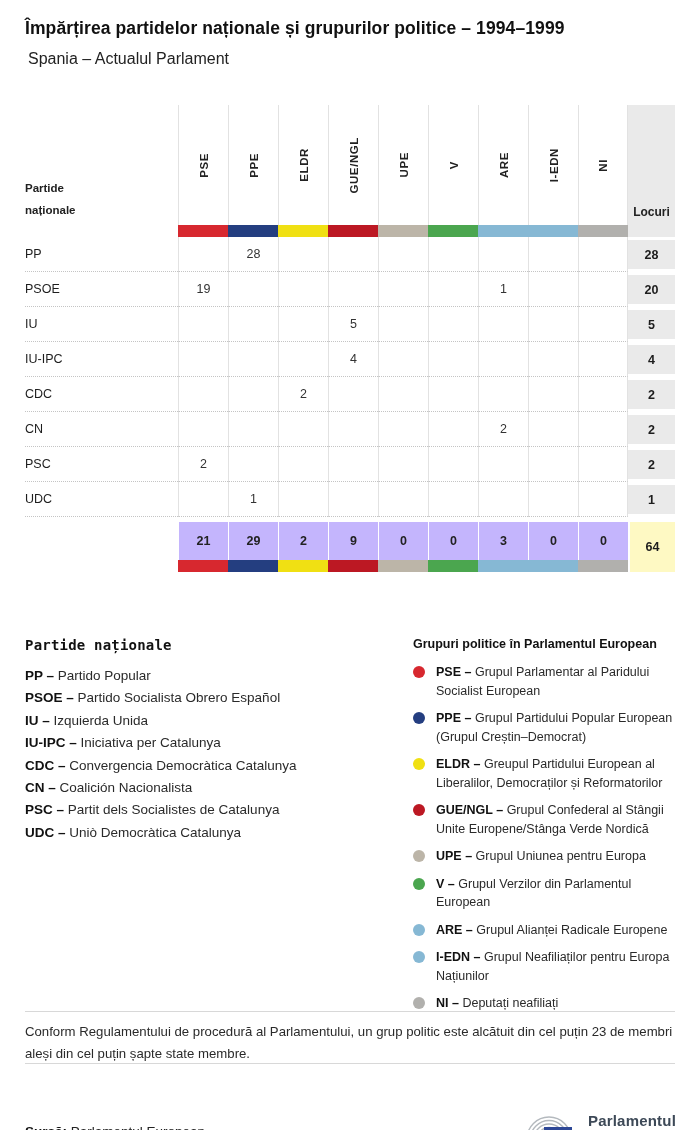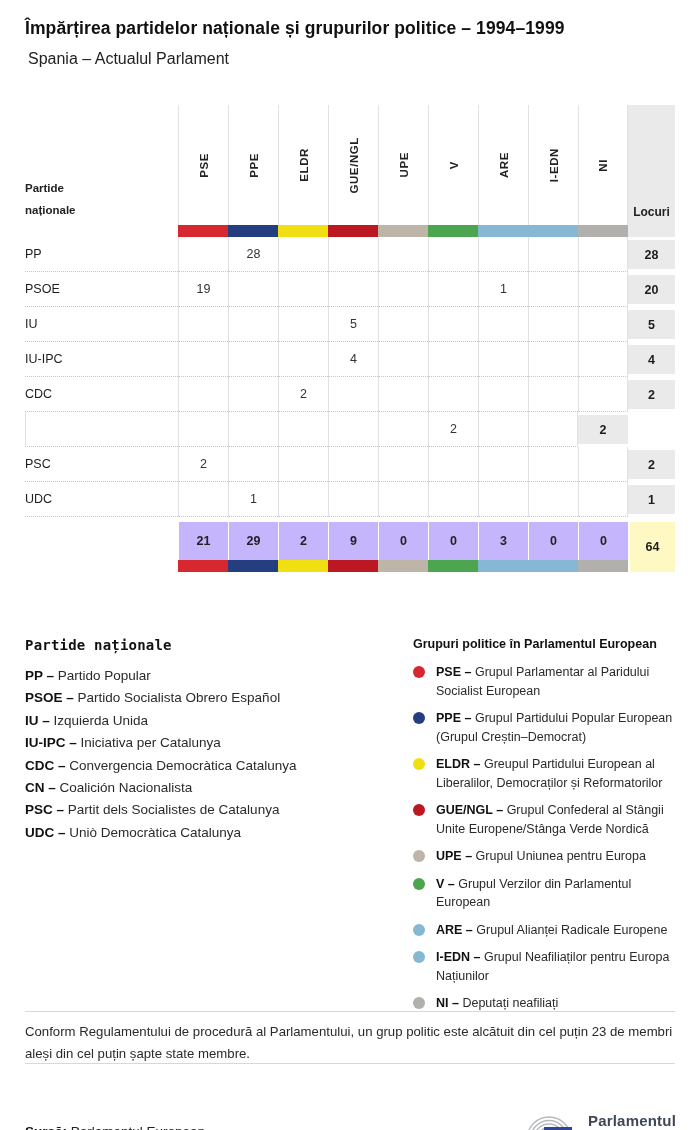--- a/index.html
+++ b/index.html
@@ -166,20 +166,21 @@
           <div class="val">2</div>
           <div class="val"></div>
           <div class="val"></div>
           <div class="val"></div>
           <div class="val"></div>
           <div class="val"></div>
           <div class="val last"></div>
           <div class="seat">2</div>
         </div>
         <div class="trow grid-cols">
+          <div class="lbl">CN</div>
           <div class="val"></div>
           <div class="val"></div>
           <div class="val"></div>
           <div class="val"></div>
           <div class="val"></div>
           <div class="val"></div>
           <div class="val">2</div>
           <div class="val"></div>
           <div class="val last"></div>
           <div class="seat">2</div>

